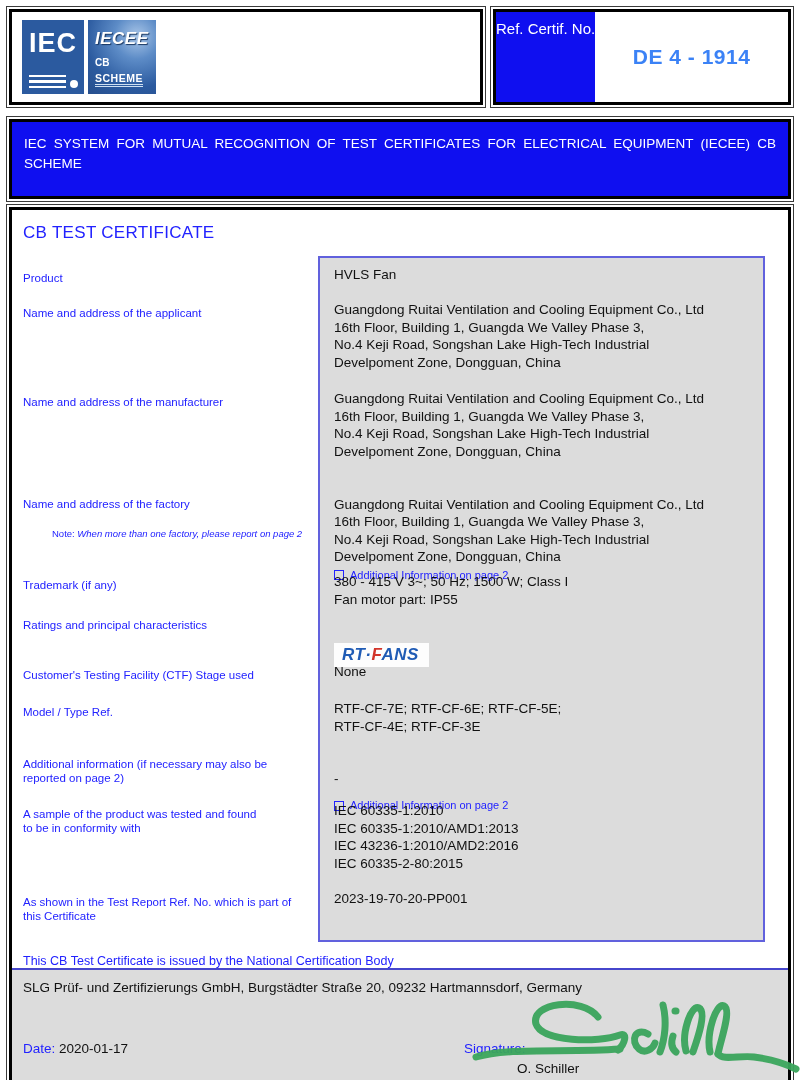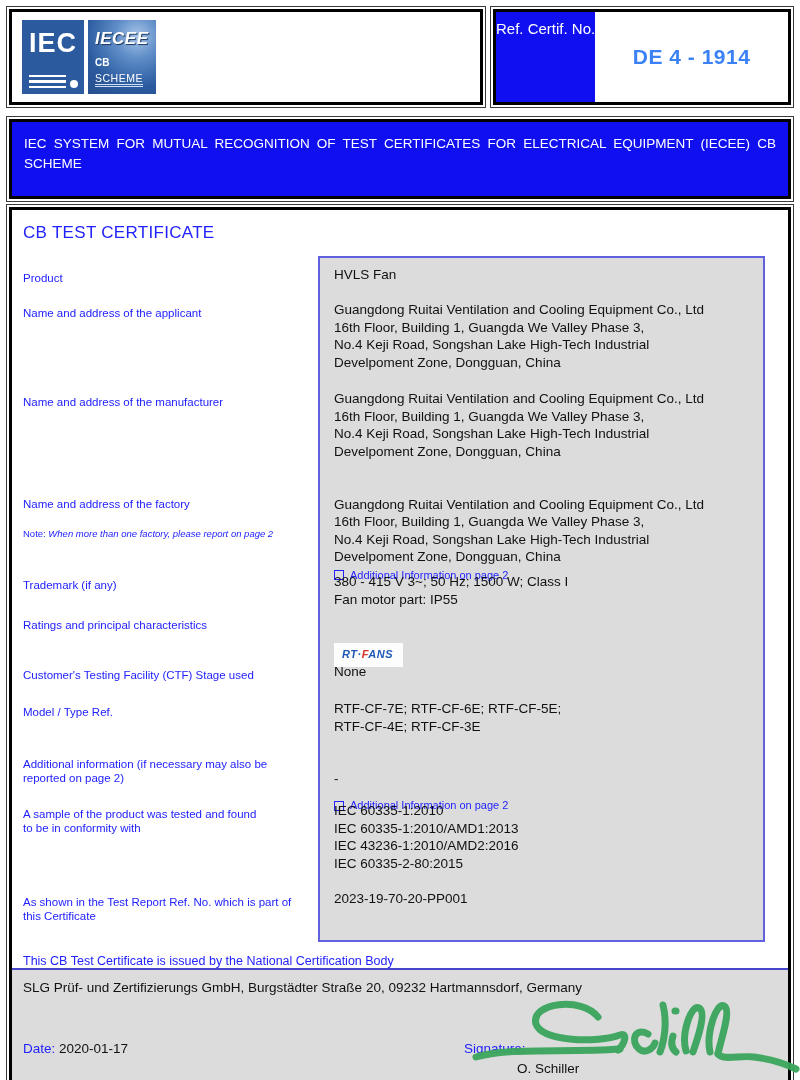--- a/index.html
+++ b/index.html
@@ -28,52 +28,52 @@
   .iec-text { font-size: 27px; font-weight: bold; letter-spacing: 1px; line-height: 26px; }
   .iec-lines { margin-top: auto; display: flex; align-items: flex-end; gap: 4px; }
   .iec-bars { display: flex; flex-direction: column; gap: 3px; flex: 1; }
   .iec-bars i { display: block; height: 2.5px; background: #fff; }
   .iec-dot { width: 8px; height: 8px; border-radius: 50%; background: #fff; }
 
   .iecee-logo { width: 68px; height: 74px; color: #fff; padding: 9px 4px 6px 7px;
     background: radial-gradient(circle at 72% 22%, #a9c6e8 0%, #5d8cc7 30%, #2b5a9f 68%, #274f8d 100%); }
   .iecee-title { font-size: 17px; font-weight: bold; font-style: italic; letter-spacing: 0.5px; text-shadow: 1px 1px 1px #17355f; }
   .iecee-cb { font-size: 10px; font-weight: bold; margin-top: 8px; }
-  .iecee-scheme { font-size: 10.5px; font-weight: normal; letter-spacing: 0.5px; border-bottom: 3px double #cfe0f2; display: inline-block; }
+  .iecee-scheme { font-size: 10.5px; font-weight: bold; letter-spacing: 0.5px; border-bottom: 3px double #cfe0f2; display: inline-block; }
 
   
   .banner {
     margin: 14px 1px 0 1px; height: 80px; background: #0f0ff0; color: #fff;
     padding: 12px 12px 0 12px; font-size: 13.5px; line-height: 20px;
     text-align: justify;
   }
 
   
   .main-box { margin: 8px 1px 0 1px; height: 878px; background: #fff; display: flex; flex-direction: column; }
   .title { color: #2222ff; font-size: 17px; font-weight: normal; letter-spacing: 0.3px; margin: 13px 0 0 11px; }
 
   .fields { display: flex; margin: 13px 0 0 11px; align-items: center; }
   .labels-col { width: 295px; padding-top: 9px; }
   .labels-col .lrow { color: #2222ff; font-size: 11.5px; line-height: 14.5px; padding-right: 14px; white-space: pre-line; }
-  .note { margin-top: 15px; font-size: 9.5px; color: #2222ff; }
+  .note { margin-top: 15px; font-size: 9.5px; color: #2222ff; margin-left: 29px; }
   .note .it { font-style: italic; }
 
   .values-box { width: 447px; border: 2px solid #6161dd; background: #dcdcdc; padding: 8px 8px 8px 14px; }
   .values-box .vrow { font-size: 13.5px; color: #111; line-height: 17.5px; white-space: pre-line; }
 
   .r1 { height: 35px; } .r2 { height: 89px; } .r3 { height: 88px; } .r4 { height: 95px; }
   .r5 { height: 50px; } .r6 { height: 40px; } .r7 { height: 37px; } .r8 { height: 52px; }
   .r9 { height: 50px; } .r10 { height: 88px; } .r11 { height: 42px; }
 
   .checkbox-line { font-size: 11px; color: #2222ff; white-space: normal; display: flex; align-items: center; }
   .cb-box { display: inline-block; width: 10px; height: 10px; border: 1.5px solid #2222ff; margin-right: 6px; background: #dcdcdc; }
   .cbl-factory { margin-top: 1px; }
   .cbl-addinfo { margin-top: 10px; }
 
-  .tm-logo { display: inline-block; background: #fdfdfd; padding: 3px 10px 4px 8px; font-style: italic; font-weight: bold; font-size: 11px; letter-spacing: 0.5px; margin-top: 2px; }
+  .tm-logo { display: inline-block; background: #fdfdfd; padding: 3px 10px 4px 8px; font-style: italic; font-weight: bold; font-size: 17px; letter-spacing: 0.5px; margin-top: 2px; }
   .tm-blue { color: #1f5bb5; } .tm-red { color: #d2342a; }
 
   .issued-line { color: #2222ff; font-size: 12.5px; margin: 12px 0 0 11px; }
 
   .ncb-section { margin-top: auto; height: 124px; background: #dcdcdc; border-top: 2px solid #4646cc; position: relative; }
   .ncb-line { font-size: 13.5px; color: #111; padding: 10px 12px 0 11px; }
   .date-row { position: absolute; left: 11px; bottom: 26px; font-size: 13.5px; color: #111; }
   .blue { color: #2222ff; }
   .sig-label { position: absolute; left: 452px; bottom: 26px; font-size: 13.5px; }
   .sig-name { position: absolute; left: 505px; bottom: 6px; font-size: 13.5px; color: #111; }

